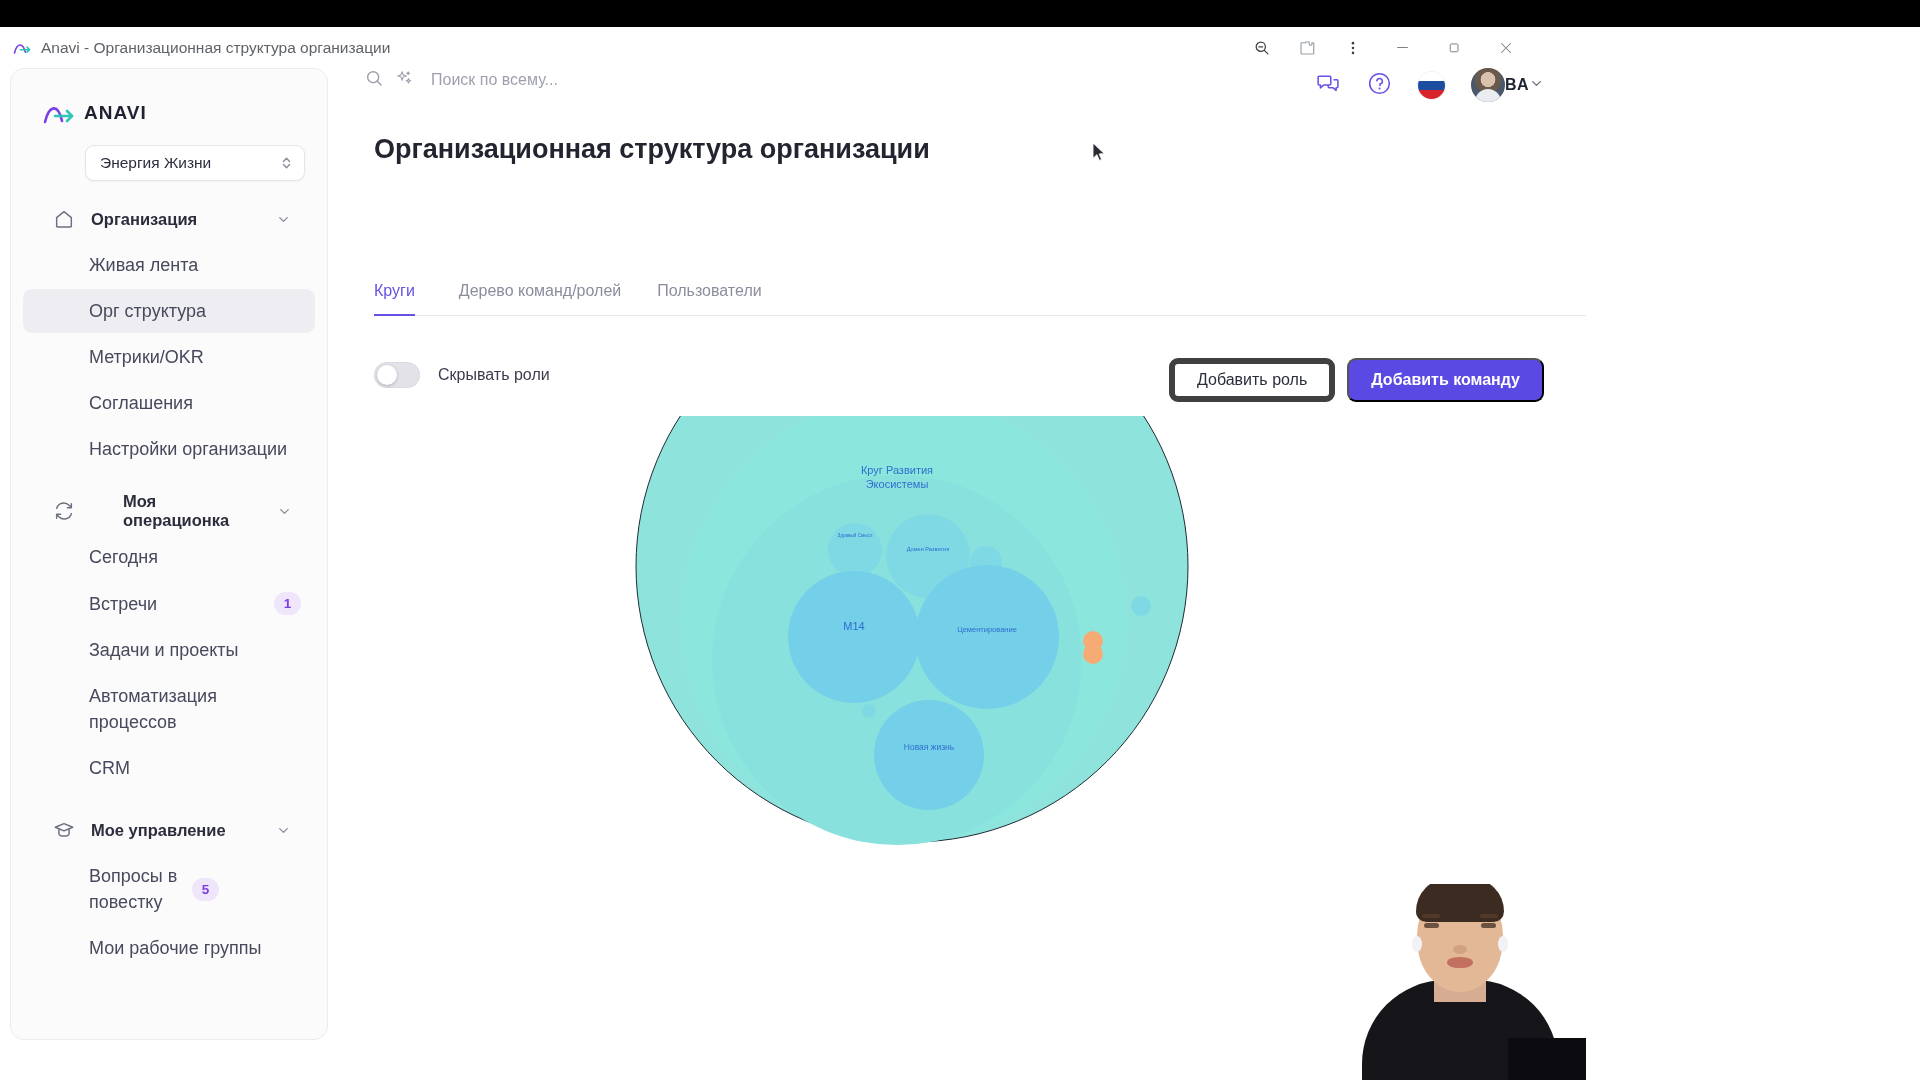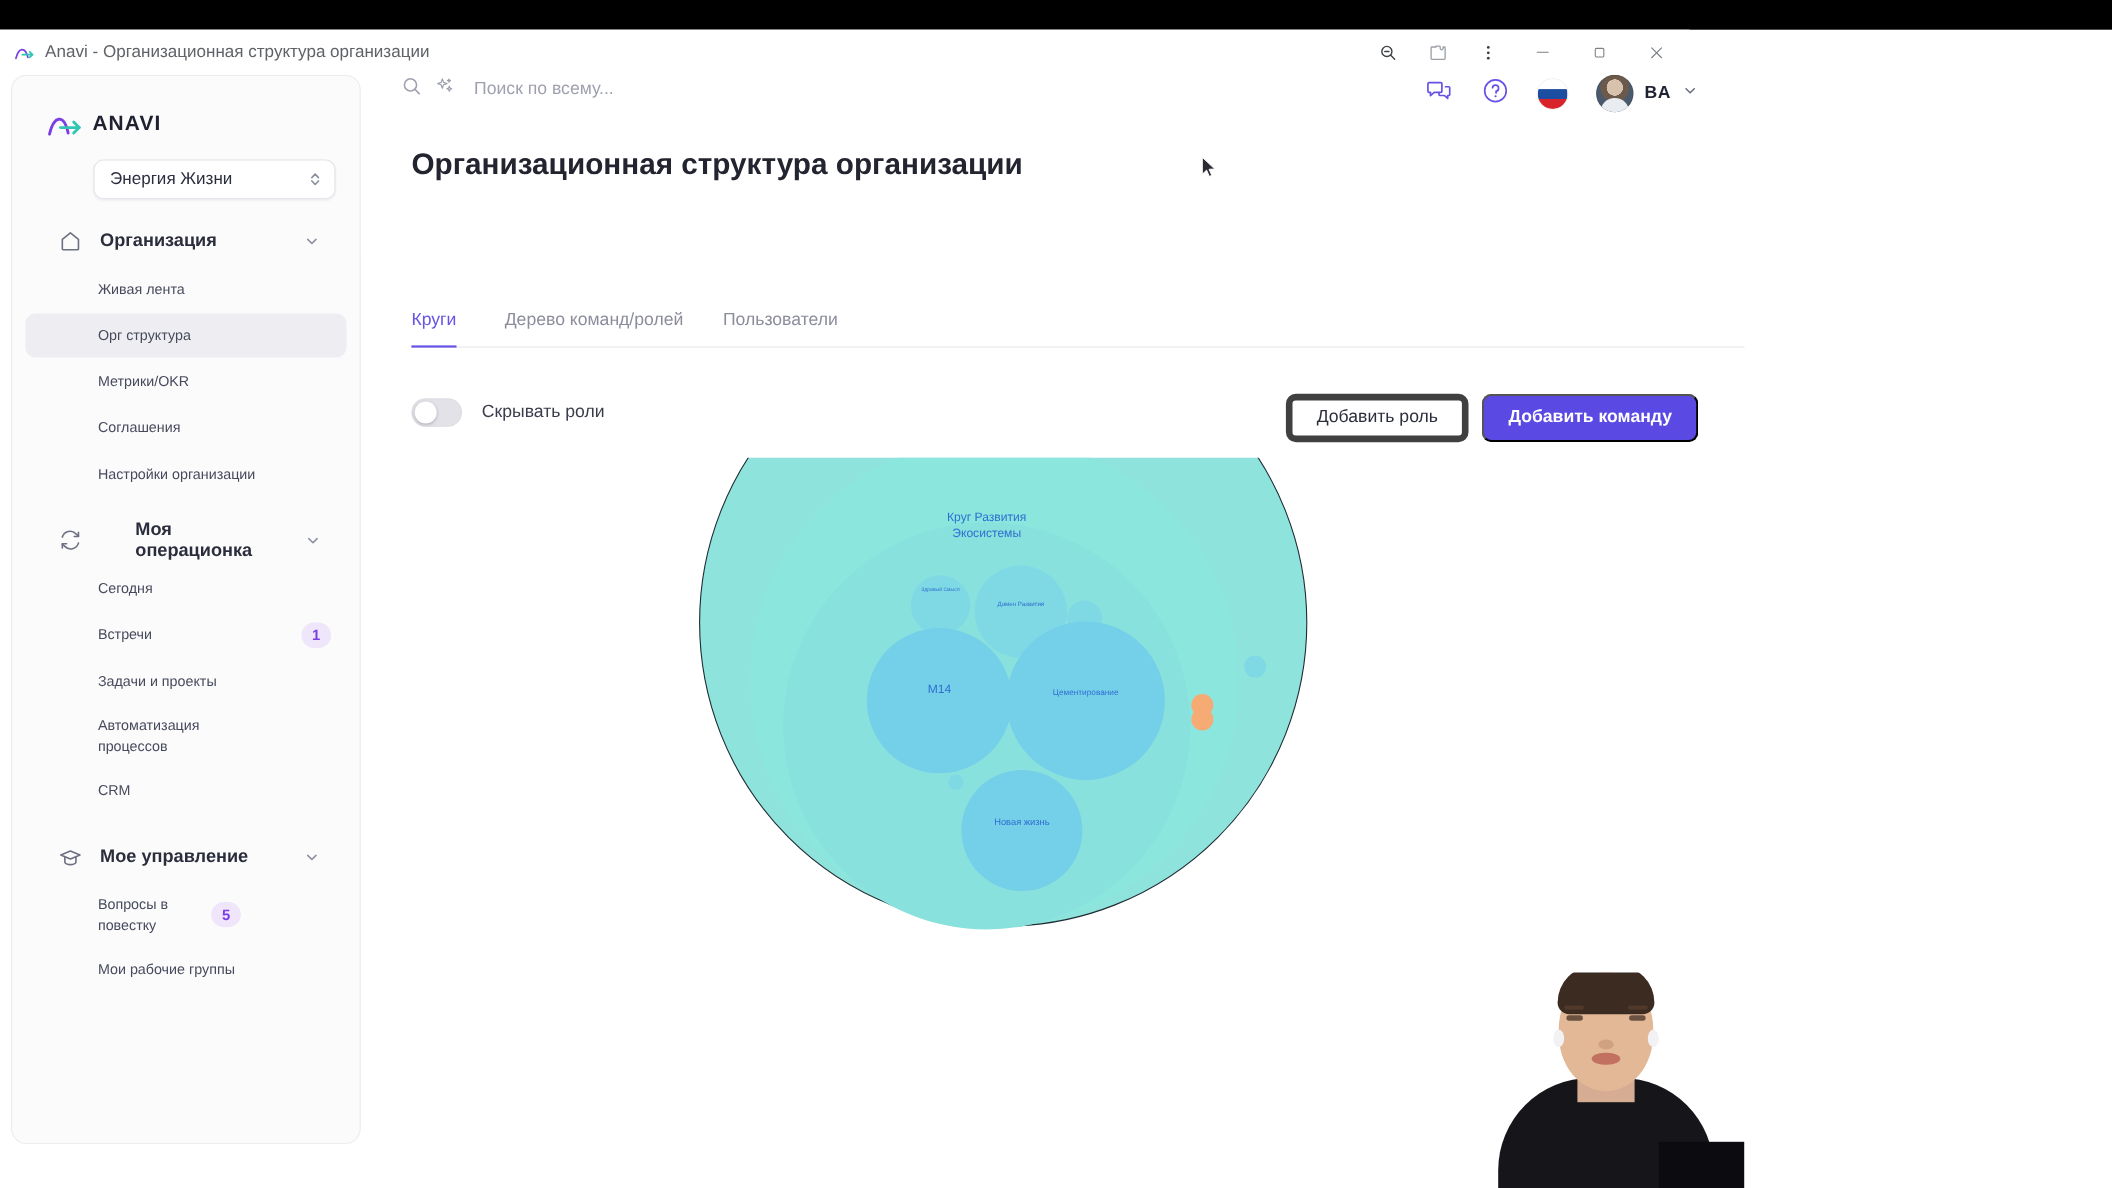--- a/index.html
+++ b/index.html
@@ -84,21 +84,21 @@
   .chev-down { width: 15px; height: 15px; flex: 0 0 15px; }
 
   .nav-item {
     display: flex; align-items: center; justify-content: space-between;
     margin: 2px 12px 2px 12px;
     padding: 9px 14px 9px 66px;
     border-radius: 9px;
     min-height: 40px;
   }
   .nav-item.active { background: #eeeef2; }
-  .nav-item-label { font-size: 13px; color: #474a5c; line-height: 1.45; }
+  .nav-item-label { font-size: 18px; color: #474a5c; line-height: 1.45; }
   .badge {
     min-width: 27px; height: 23px; border-radius: 12px;
     background: #f0e6fb; color: #7b3fe4;
     font-size: 13.5px; font-weight: 600;
     display: flex; align-items: center; justify-content: center;
     padding: 0 8px;
   }
 
   
   .main {
@@ -113,21 +113,21 @@
   .search-placeholder { font-size: 16px; color: #9ea0ae; padding-left: 6px; }
   .topbar-right { display: flex; align-items: center; gap: 26px; padding-right: 42px; }
   .flag {
     width: 27px; height: 27px; border-radius: 50%; overflow: hidden;
     display: flex; flex-direction: column; box-shadow: 0 0 0 1px rgba(0,0,0,.05);
   }
   .flag i { display: block; height: 33.34%; width: 100%; }
   .flag .f1 { background: #ffffff; }
   .flag .f2 { background: #1b4da0; }
   .flag .f3 { background: #d8232a; }
-  .user { display: flex; align-items: center; gap: 10px; }
+  .user { display: flex; align-items: center; }
   .avatar {
     width: 34px; height: 34px; border-radius: 50%;
     background: radial-gradient(circle at 50% 34%, #d8c2ae 0 26%, #6b5a4c 27% 46%, #4b5a6b 47% 100%);
     box-shadow: inset 0 0 0 1px rgba(0,0,0,.08);
     overflow: hidden; position: relative;
   }
   .avatar::after {
     content: ""; position: absolute; left: 50%; top: 62%;
     transform: translateX(-50%);
     width: 26px; height: 20px; border-radius: 13px 13px 0 0;

